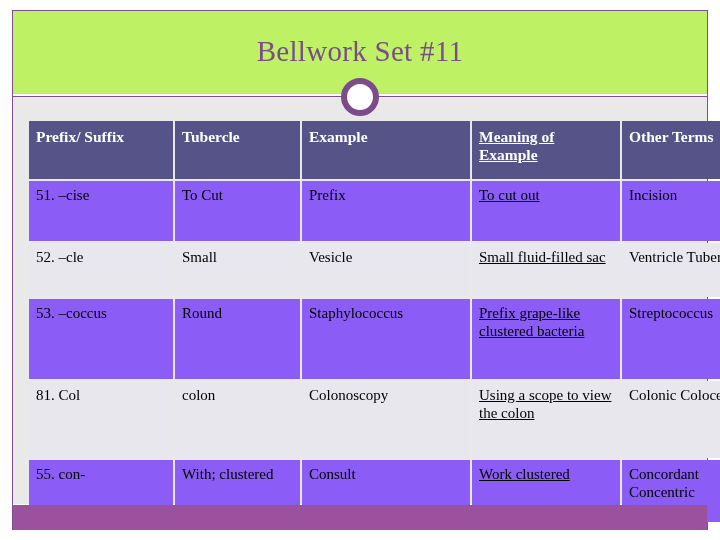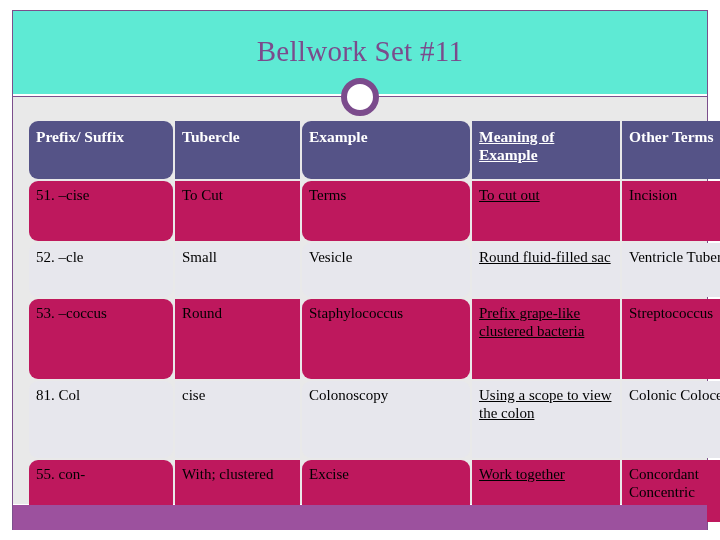--- a/index.html
+++ b/index.html
@@ -32,21 +32,21 @@
     box-sizing: border-box;
   }
 
   
   #title-band {
     position: absolute;
     left: 13px;
     top: 11px;
     width: 694px;
     height: 83px;
-    background: #5eead4;
+    background: #bef264;
     display: flex;
     align-items: center;
     justify-content: center;
     text-align: right;
   }
   #page-title {
     color: #7b4b8c;
     font-size: 29px;
     font-family: "Liberation Serif", "DejaVu Serif", serif;
     letter-spacing: 0.3px;
@@ -123,30 +123,30 @@
   }
   #vocab-table thead th {
     background: #555387;
     color: #ffffff;
     font-weight: bold;
     font-size: 15.5px;
     height: 45px;
     padding-top: 7px;
   }
   tr.row-odd td {
-    background: #be185d;
+    background: #8b5cf6;
     color: #000000;
   }
   tr.row-even td {
     background: #e7e7ed;
     color: #000000;
   }
-  .col-1 { width: 129px; border-radius: 9px; }
+  .col-1 { width: 129px; }
   .col-2 { width: 110px; }
-  .col-3 { width: 153px; border-radius: 9px; }
+  .col-3 { width: 153px; }
   .col-4 { width: 133px; text-decoration: underline; }
   .col-5 { width: 130px; }
 
   .r1 td { height: 48px; }
   .r2 td { height: 42px; }
   .r3 td { height: 68px; }
   .r4 td { height: 65px; }
   .r5 td { height: 50px; }
 </style>
 </head>
@@ -175,50 +175,50 @@
         <th class="col-2">Tubercle</th>
         <th class="col-3">Example</th>
         <th class="col-4">Meaning of Example</th>
         <th class="col-5">Other Terms</th>
       </tr>
     </thead>
     <tbody>
       <tr class="row-odd r1">
         <td class="col-1">51. –cise</td>
         <td class="col-2">To Cut</td>
-        <td class="col-3">Terms</td>
+        <td class="col-3">Prefix</td>
         <td class="col-4">To cut out</td>
         <td class="col-5">Incision</td>
       </tr>
       <tr class="row-even r2">
         <td class="col-1">52. –cle</td>
         <td class="col-2">Small</td>
         <td class="col-3">Vesicle</td>
-        <td class="col-4">Round fluid-filled sac</td>
+        <td class="col-4">Small fluid-filled sac</td>
         <td class="col-5">Ventricle Tubercle</td>
       </tr>
       <tr class="row-odd r3">
         <td class="col-1">53. –coccus</td>
         <td class="col-2">Round</td>
         <td class="col-3">Staphylococcus</td>
         <td class="col-4">Prefix grape-like clustered bacteria</td>
         <td class="col-5">Streptococcus</td>
       </tr>
       <tr class="row-even r4">
         <td class="col-1">81. Col</td>
-        <td class="col-2">cise</td>
+        <td class="col-2">colon</td>
         <td class="col-3">Colonoscopy</td>
         <td class="col-4">Using a scope to view the colon</td>
         <td class="col-5">Colonic Colocentesis</td>
       </tr>
       <tr class="row-odd r5">
         <td class="col-1">55. con-</td>
         <td class="col-2">With; clustered</td>
-        <td class="col-3">Excise</td>
-        <td class="col-4">Work together</td>
+        <td class="col-3">Consult</td>
+        <td class="col-4">Work clustered</td>
         <td class="col-5">Concordant Concentric</td>
       </tr>
     </tbody>
   </table>
 
   <div id="bottom-bar"></div>
 
 </div>
 
 </body></html>

